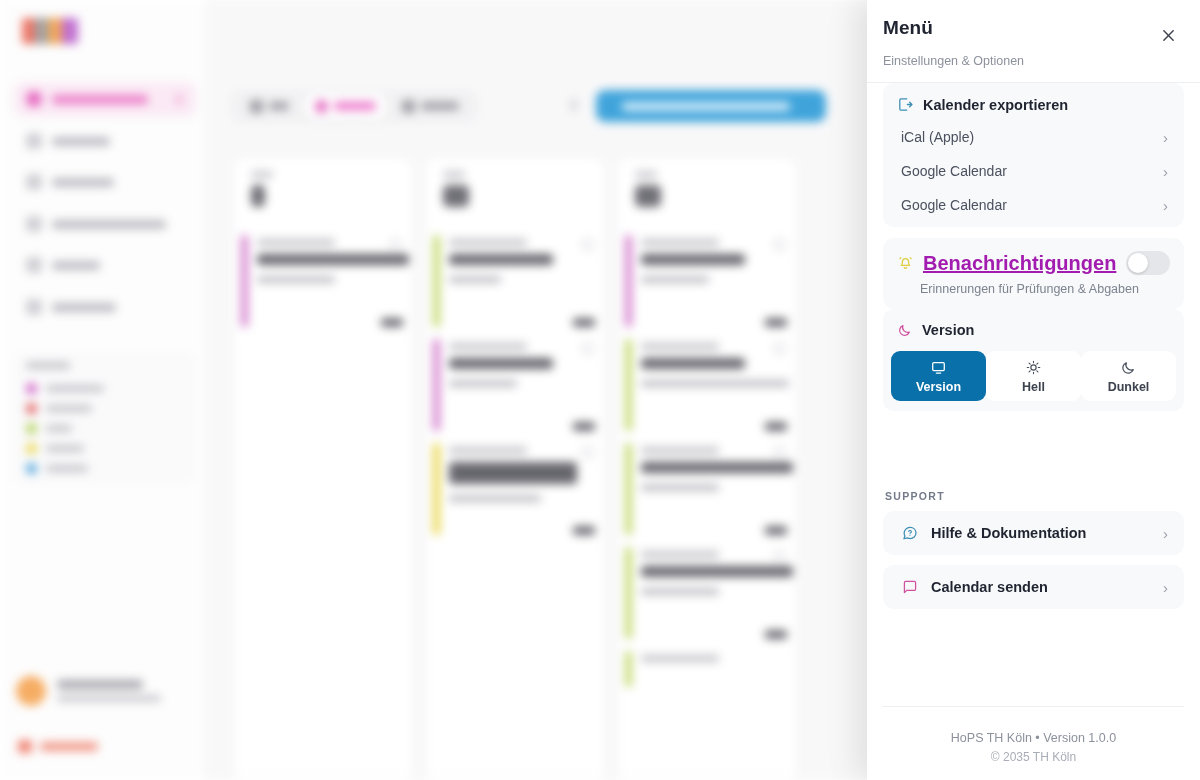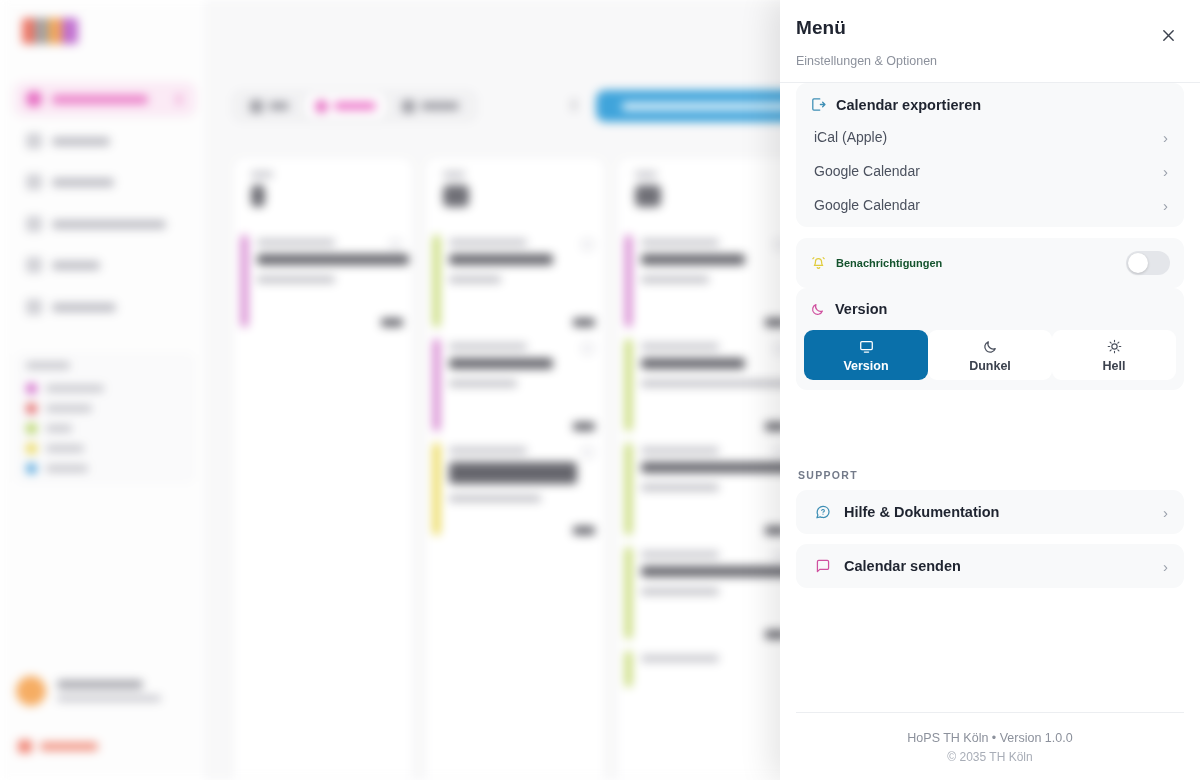--- a/index.html
+++ b/index.html
@@ -99,21 +99,21 @@
   .bg-ev .n { height: 11px; border-radius: 4px; background: #4e4e56; margin-bottom: 11px; }
   .bg-ev .s { height: 7px; border-radius: 3px; background: #b6b6bd; }
   .bg-ev .rm { position: absolute; right: 12px; bottom: 4px; width: 22px; height: 9px; border-radius: 3px; background: #56565e; }
   .bg-ev .cir { position: absolute; right: 12px; top: 2px; width: 15px; height: 15px; border-radius: 50%; background: #f0f0f3; }
 
   
   #veil { position: absolute; inset: 0; background: rgba(255,255,255,.14); }
 
   
   #panel {
-    position: absolute; right: 0; top: 0; width: 420px; height: 780px;
+    position: absolute; right: 0; top: 0; width: 333px; height: 780px;
     background: #ffffff; box-shadow: -10px 0 30px rgba(0,0,0,.10);
     display: flex; flex-direction: column;
   }
   .p-head {
     padding: 17px 24px 14px 16px; border-bottom: 1px solid #eceef1;
     position: relative; flex: none;
   }
   .p-title { font-size: 19px; font-weight: bold; color: #1f2430; letter-spacing: .1px; }
   .p-sub { font-size: 12.5px; color: #8c919c; margin-top: 15px; }
   .p-close {
@@ -133,21 +133,21 @@
 
   .row-link {
     display: flex; align-items: center; justify-content: space-between;
     padding: 9px 16px 9px 18px; cursor: pointer;
   }
   .row-link .lbl { font-size: 14px; color: #4b515e; }
   .chev { color: #9aa0ab; font-size: 15px; line-height: 1; }
 
   .notif { margin-top: 11px; padding-bottom: 13px; }
   .notif-top { display: flex; align-items: center; padding: 13px 14px 0 14px; }
-  .notif-top .ttl { font-size: 11px; font-weight: bold; color: #14532d; margin-left: 9px; }
+  .notif-top .ttl { font-size: 20px; font-weight: bold; color: #a21caf; margin-left: 9px; text-decoration: underline; }
   .toggle {
     margin-left: auto; width: 44px; height: 24px; border-radius: 12px;
     background: #e4e6ea; position: relative; cursor: pointer; flex: none;
   }
   .toggle .knob {
     position: absolute; left: 2px; top: 2px; width: 20px; height: 20px;
     border-radius: 50%; background: #fff; box-shadow: 0 1px 3px rgba(0,0,0,.18);
   }
   .notif-sub { font-size: 12.5px; color: #7d838f; padding: 7px 14px 0 37px; }
 
@@ -163,21 +163,21 @@
   .seg svg { display: block; }
 
   .support-row {
     display: flex; align-items: center; background: #f8f9fa; border-radius: 11px;
     padding: 13px 16px 13px 18px; margin-bottom: 10px; cursor: pointer;
   }
   .support-row .lbl { font-size: 14.5px; font-weight: bold; color: #1f2430; margin-left: 12px; }
   .support-row .chev { margin-left: auto; }
 
   .p-foot {
-    flex: none; padding: 18px 16px 16px 16px; border-top: 1px solid #eceef1;
+    flex: none; padding: 24px 16px 16px 16px; border-top: 1px solid #eceef1;
     margin: 0 16px; text-align: center;
   }
   .ft1 { font-size: 12.5px; color: #8c919c; }
   .ft2 { font-size: 12px; color: #a8adb7; margin-top: 5px; }
 </style>
 </head>
 <body>
 
 <div id="app">
 
@@ -387,21 +387,21 @@
 
     <div class="p-body">
 
 
       <div class="card">
         <div class="card-head">
           <svg width="17" height="17" viewBox="0 0 20 20">
             <path d="M11.5 3.5H4.5a1.2 1.2 0 0 0-1.2 1.2v10.6a1.2 1.2 0 0 0 1.2 1.2h7" stroke="#3e8fb5" stroke-width="1.5" fill="none" stroke-linecap="round"></path>
             <path d="M12.2 10h5.2M14.9 7.3 17.6 10l-2.7 2.7" stroke="#3e8fb5" stroke-width="1.5" fill="none" stroke-linecap="round" stroke-linejoin="round"></path>
           </svg>
-          <span class="ttl">Calendar exportieren</span>
+          <span class="ttl">Kalender exportieren</span>
         </div>
         <div class="row-link">
           <span class="lbl">iCal (Apple)</span>
           <span class="chev">›</span>
         </div>
         <div class="row-link">
           <span class="lbl">Google Calendar</span>
           <span class="chev">›</span>
         </div>
         <div class="row-link" style="padding-bottom:14px">
@@ -415,50 +415,51 @@
           <svg width="17" height="17" viewBox="0 0 20 20">
             <path d="M10 4.2a3.6 3.6 0 0 0-3.6 3.6c0 3.4-1.3 4.5-1.3 4.5h9.8s-1.3-1.1-1.3-4.5A3.6 3.6 0 0 0 10 4.2Z" stroke="#e0cc3e" stroke-width="1.5" fill="none" stroke-linecap="round" stroke-linejoin="round"></path>
             <path d="M8.6 14.8a1.6 1.6 0 0 0 2.8 0" stroke="#e0cc3e" stroke-width="1.5" fill="none" stroke-linecap="round"></path>
             <path d="M4.6 3.1 3.3 4.4M15.4 3.1l1.3 1.3" stroke="#e0cc3e" stroke-width="1.3" fill="none" stroke-linecap="round"></path>
           </svg>
           <span class="ttl">Benachrichtigungen</span>
           <div class="toggle">
             <div class="knob"></div>
           </div>
         </div>
+        <div class="notif-sub">Erinnerungen für Prüfungen &amp; Abgaben</div>
       </div>
 
 
       <div class="card">
         <div class="card-head">
           <svg width="16" height="16" viewBox="0 0 20 20">
             <path d="M15.5 12.6A6.3 6.3 0 0 1 7.4 4.5a6.3 6.3 0 1 0 8.1 8.1Z" stroke="#d0519f" stroke-width="1.5" fill="none" stroke-linecap="round" stroke-linejoin="round"></path>
           </svg>
           <span class="ttl">Version</span>
         </div>
         <div class="seg-wrap">
           <div class="seg active">
             <svg width="17" height="17" viewBox="0 0 20 20">
               <rect x="3.2" y="4.3" width="13.6" height="9.4" rx="1.3" stroke="#ffffff" stroke-width="1.5" fill="none"></rect>
               <path d="M7.5 16.6h5" stroke="#ffffff" stroke-width="1.5" stroke-linecap="round"></path>
             </svg>
             <span class="sl">Version</span>
           </div>
           <div class="seg">
             <svg width="17" height="17" viewBox="0 0 20 20">
-              <path d="M15.5 12.6A6.3 6.3 0 0 1 7.4 4.5a6.3 6.3 0 1 0 8.1 8.1Z" stroke="#4b515e" stroke-width="1.5" fill="none" stroke-linecap="round" stroke-linejoin="round"></path>
-            </svg>
-            <span class="sl">Dunkel</span>
-          </div>
-          <div class="seg">
-            <svg width="17" height="17" viewBox="0 0 20 20">
               <circle cx="10" cy="10" r="3.1" stroke="#4b515e" stroke-width="1.4" fill="none"></circle>
               <path d="M10 2.6v1.8M10 15.6v1.8M2.6 10h1.8M15.6 10h1.8M4.8 4.8l1.3 1.3M13.9 13.9l1.3 1.3M15.2 4.8l-1.3 1.3M6.1 13.9l-1.3 1.3" stroke="#4b515e" stroke-width="1.3" stroke-linecap="round"></path>
             </svg>
             <span class="sl">Hell</span>
+          </div>
+          <div class="seg">
+            <svg width="17" height="17" viewBox="0 0 20 20">
+              <path d="M15.5 12.6A6.3 6.3 0 0 1 7.4 4.5a6.3 6.3 0 1 0 8.1 8.1Z" stroke="#4b515e" stroke-width="1.5" fill="none" stroke-linecap="round" stroke-linejoin="round"></path>
+            </svg>
+            <span class="sl">Dunkel</span>
           </div>
         </div>
       </div>
 
       <div class="sec-label" style="margin-top:79px">SUPPORT</div>
 
       <div class="support-row">
         <svg width="18" height="18" viewBox="0 0 20 20">
           <path d="M16.7 9.7a6.4 6.4 0 0 1-6.9 6.4 6.8 6.8 0 0 1-2.9-.7l-3.6 1 1-3.1a6.4 6.4 0 0 1-.8-3.1 6.4 6.4 0 0 1 6.4-6.4h.4a6.4 6.4 0 0 1 6.4 5.9Z" stroke="#3e8fb5" stroke-width="1.4" fill="none" stroke-linecap="round" stroke-linejoin="round"></path>
           <path d="M8.6 8.2a1.5 1.5 0 0 1 2.9.5c0 1-1.5 1.5-1.5 1.5" stroke="#3e8fb5" stroke-width="1.3" fill="none" stroke-linecap="round"></path>

